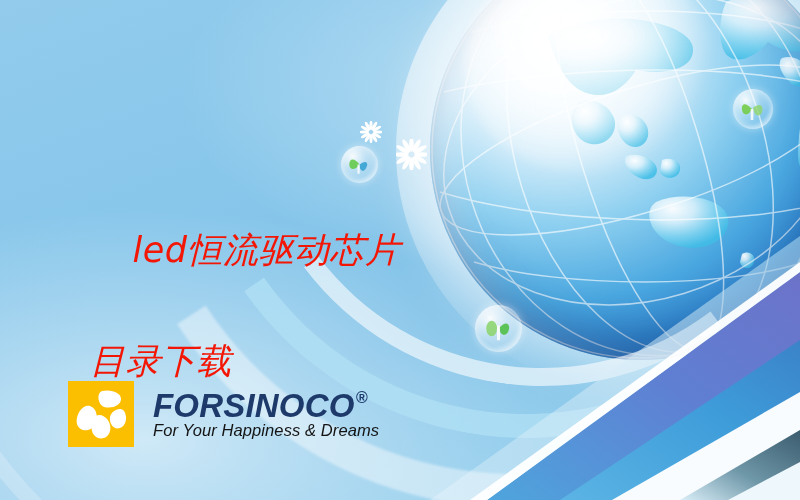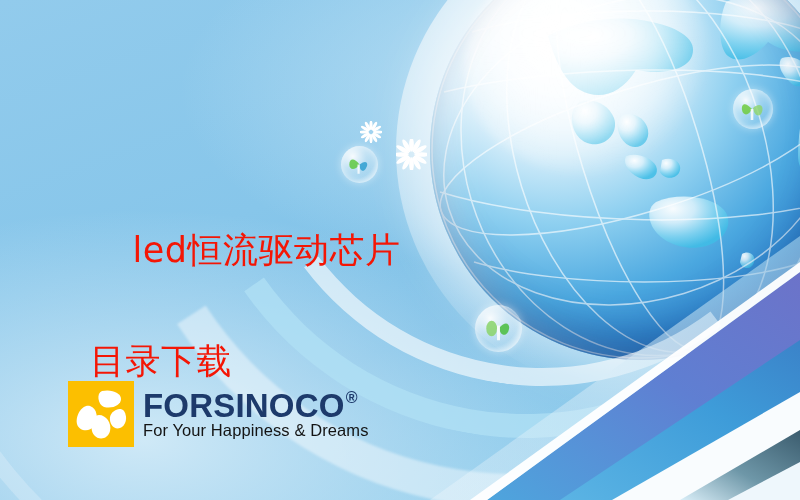--- a/index.html
+++ b/index.html
@@ -8,20 +8,21 @@
     padding: 0;
     background: #ffffff;
   }
   #banner {
     position: relative;
     width: 800px;
     height: 500px;
     overflow: hidden;
     font-family: "Liberation Sans", sans-serif;
     background: #8ecbec;
+    font-style: italic;
   }
 
   
   .layer {
     position: absolute;
     inset: 0;
     pointer-events: none;
   }
 
   .bg-base {
@@ -199,21 +200,21 @@
     display: block;
     margin-left: 4px;
   }
 
   
   .logo {
     position: absolute;
     left: 68px; top: 381px;
     display: flex;
     align-items: center;
-    gap: 9px;
+    gap: 19px;
   }
   .logo-mark {
     width: 66px; height: 66px;
     background: #fcbf00;
     position: relative;
     flex: 0 0 auto;
   }
   .logo-text { display: flex; flex-direction: column; line-height: 1; }
   .logo-word {
     color: #1d3a6b;

